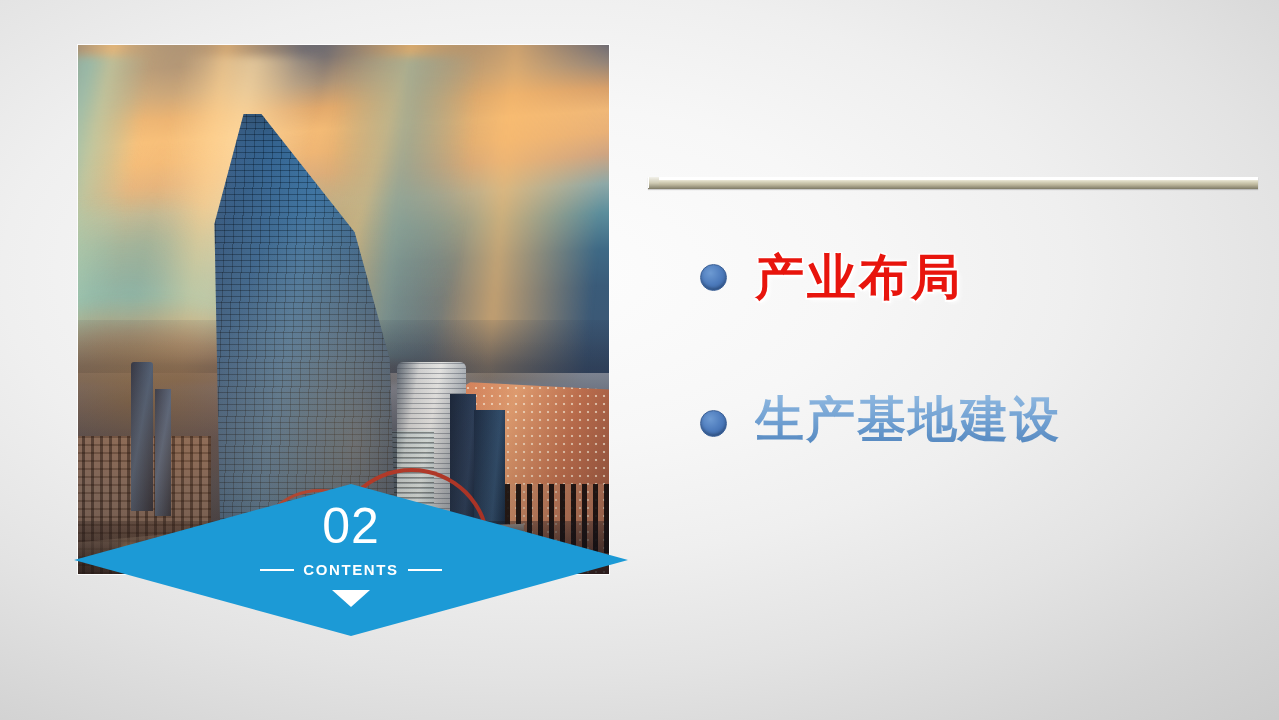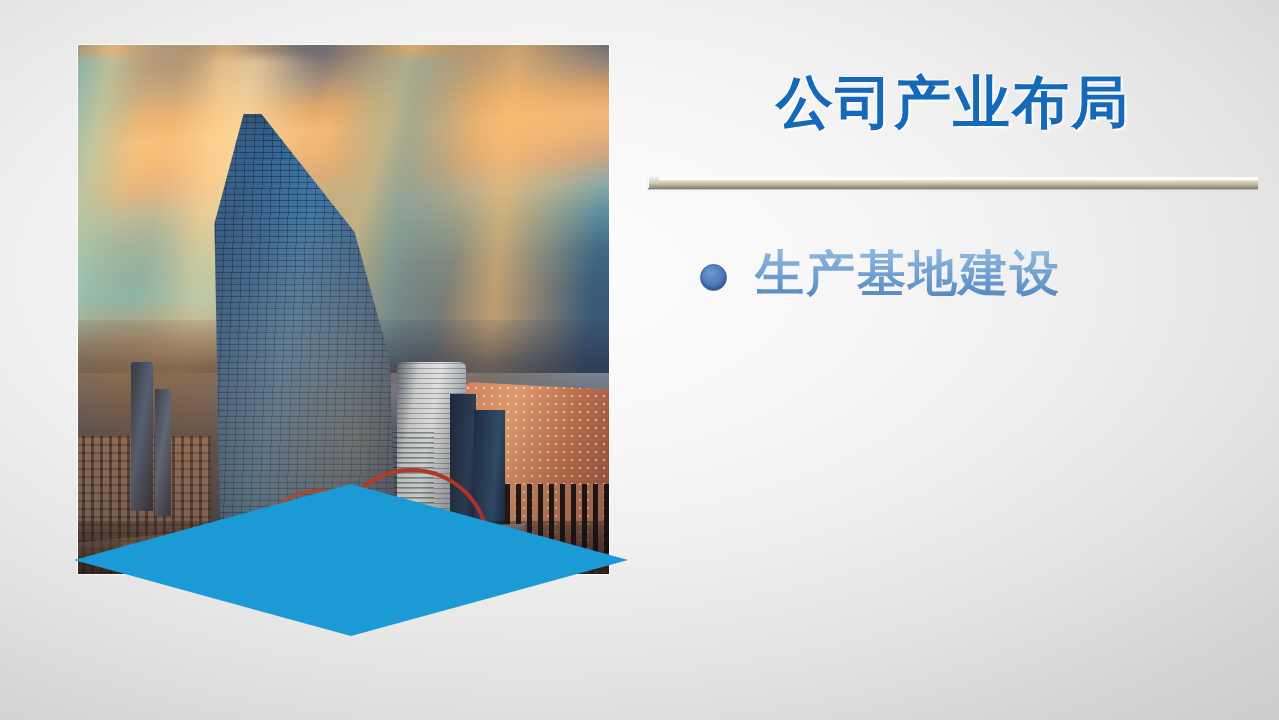--- a/index.html
+++ b/index.html
@@ -490,28 +490,40 @@
       <div class="ground"></div>
       <div class="lamp-a"></div>
       <div class="lamp-b"></div>
       <div class="lamp-c"></div>
 
       <div class="photo-haze"></div>
     </div>
   </div>
 
   <div class="diamond"></div>
-
-  <div class="title">公司产业布局</div>
+  <div class="diamond-inner">
+    <div class="num02">02</div>
+    <div class="contents-row">
+      <span class="contents-line"></span>
+      <span class="contents-text">CONTENTS</span>
+      <span class="contents-line"></span>
+    </div>
+    <div class="tri-down"></div>
+  </div>
+
 
   <div class="divider"></div>
   <div class="divider-cap"></div>
 
   <div class="bullets">
 
+    <div class="bullet-item">
+      <span class="bullet-dot"></span>
+      <span class="bullet-text-red">产业布局</span>
+    </div>
 
     <div class="bullet-item">
       <span class="bullet-dot"></span>
       <span class="bullet-text-blue-wrap" data-echo="生产基地建设">
         <span class="bullet-text-blue">生产基地建设</span>
       </span>
     </div>
 
   </div>
 

